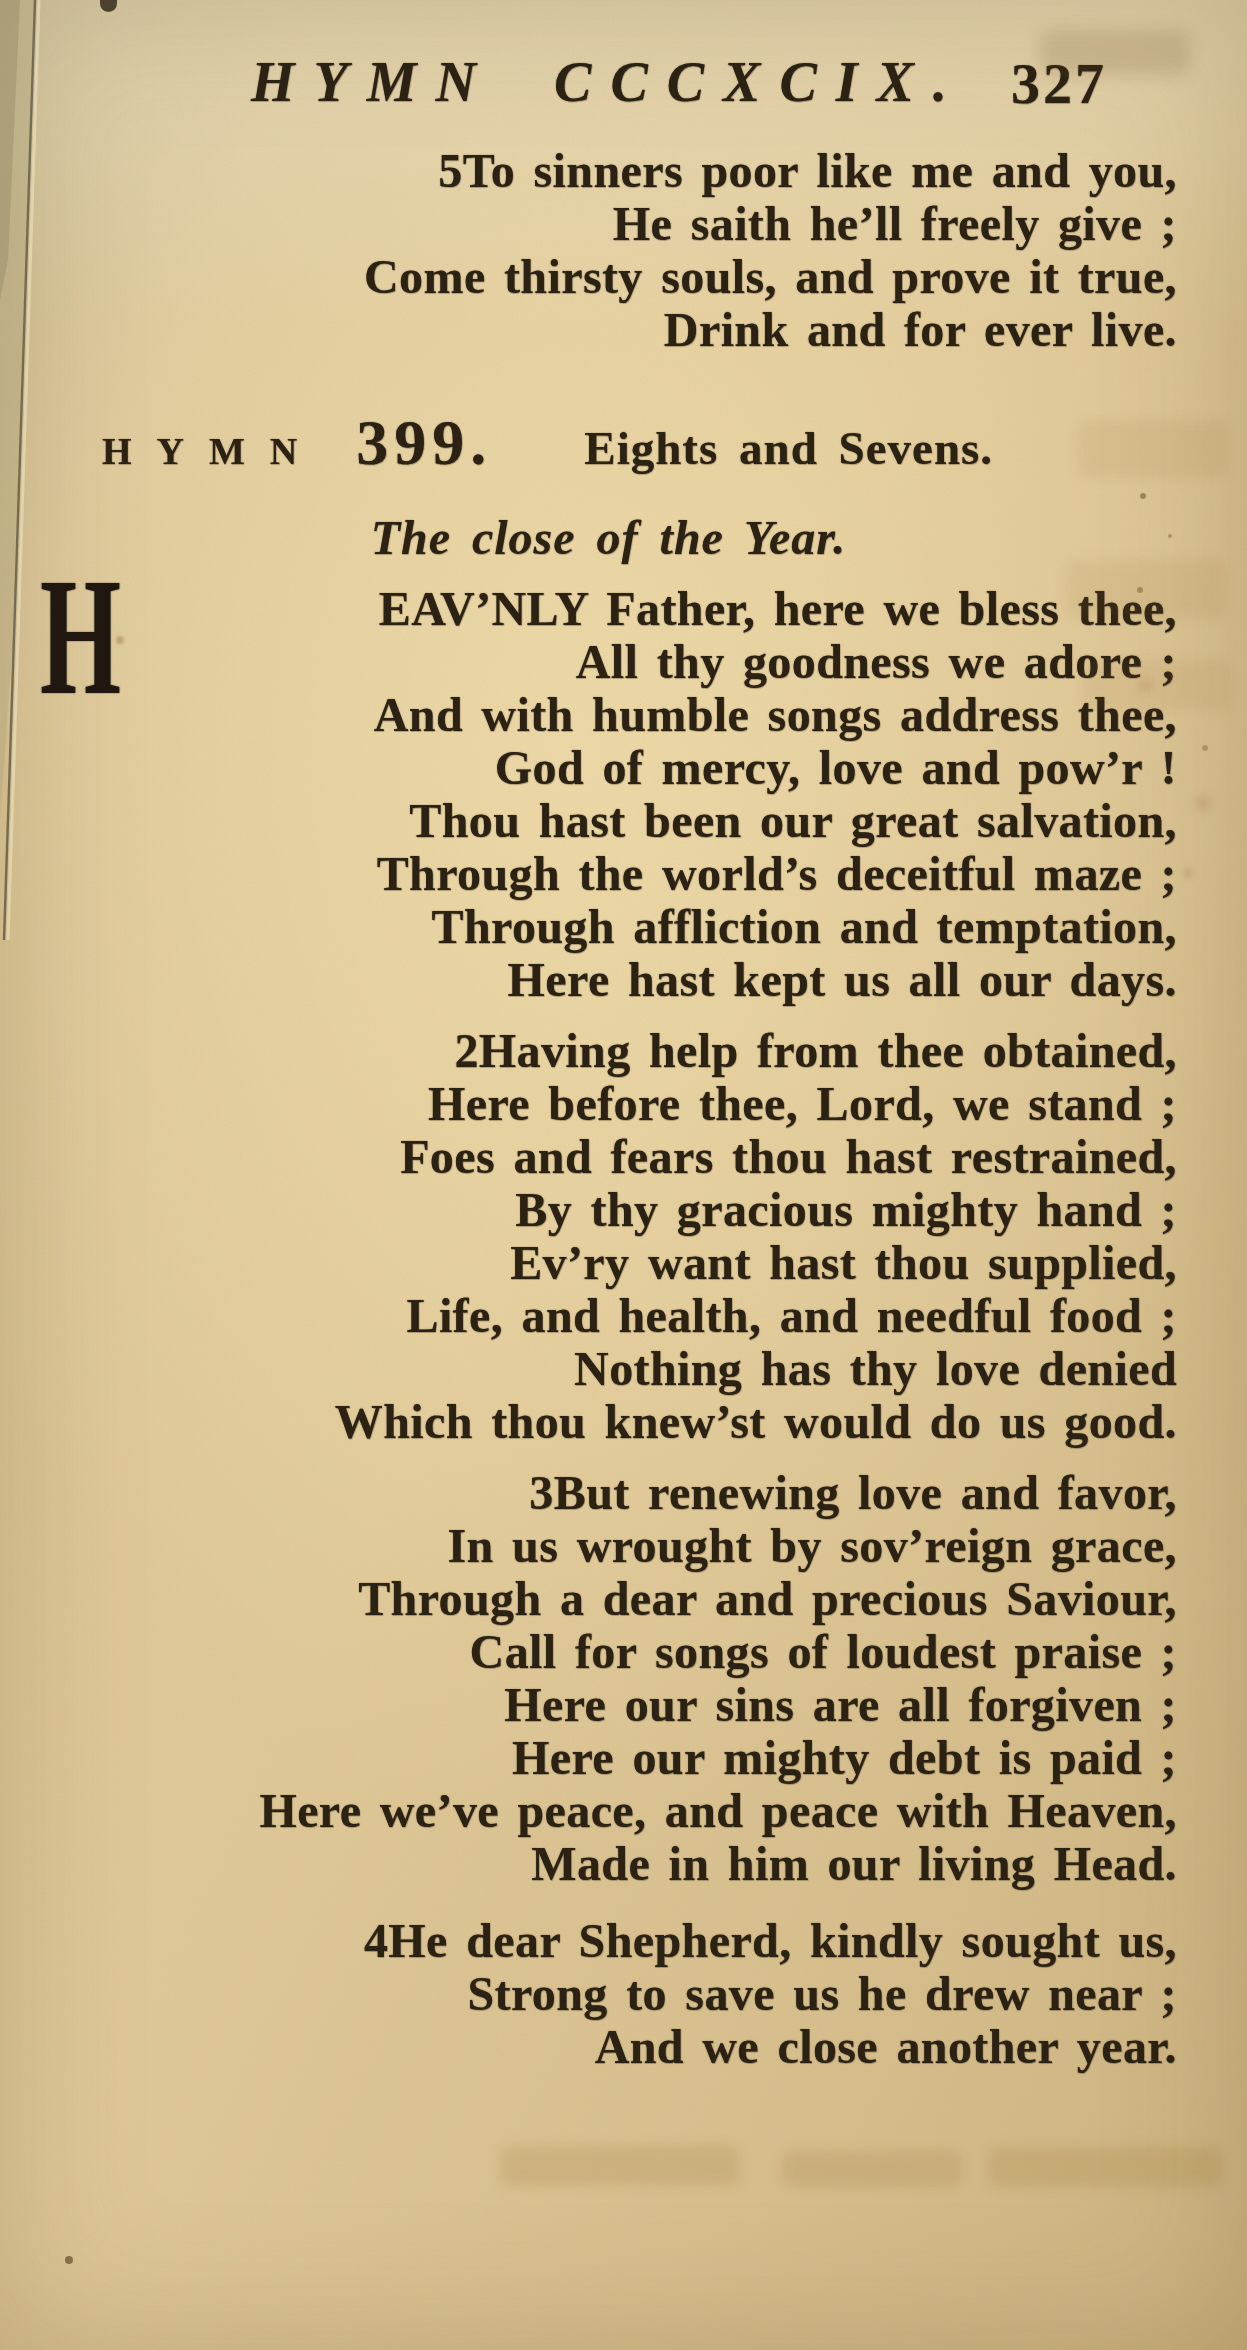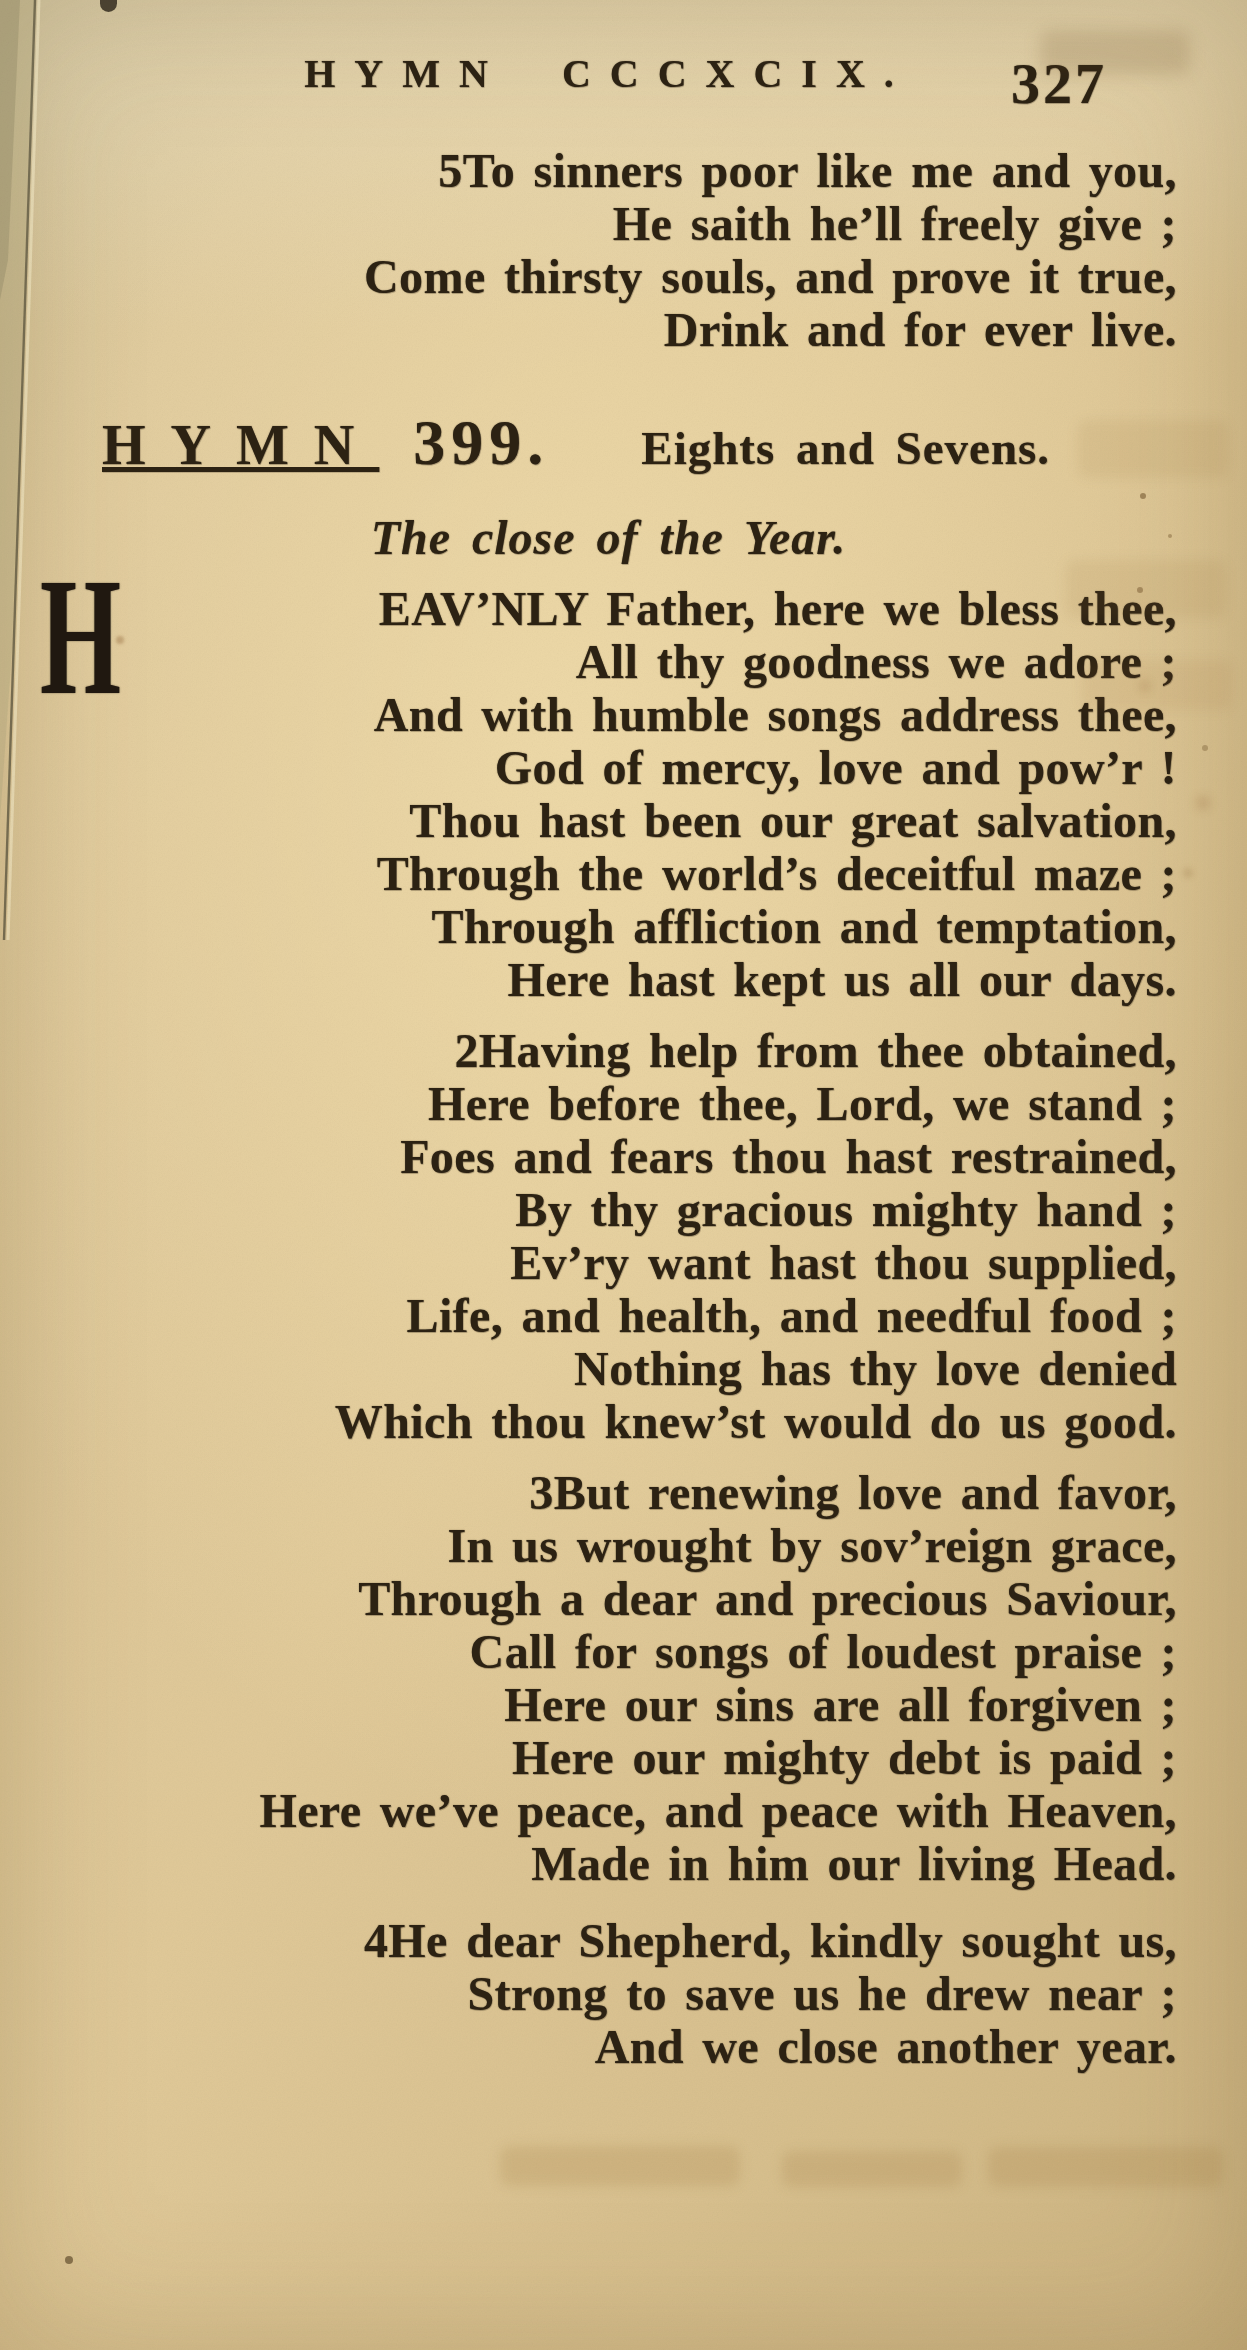--- a/index.html
+++ b/index.html
@@ -12,36 +12,36 @@
       radial-gradient(ellipse 980px 1500px at 46% 32%, rgba(240,220,170,.85) 0%, rgba(240,220,170,0) 72%),
       linear-gradient(115deg,#cfc096 0%, #ddc89b 14%, #e0c998 46%, #d8c08e 74%, #cdb481 100%);
     background-color:#d9c292;
     box-shadow:inset 0 0 140px rgba(116,88,42,.28);
   }
   .text-block{position:absolute; inset:0; padding:0 70px 0 40px;}
   .ink{ text-shadow:0 0 1.3px rgba(44,32,16,.60), 0.6px 0.9px 0 rgba(44,32,16,.22); }
 
   
   .hdr{position:relative; margin-top:50px; height:62px;}
-  .running-title{ text-align:center; font-size:40px; letter-spacing:19px; word-spacing:26px; }
+  .running-title{ text-align:center; font-size:56px; letter-spacing:19px; word-spacing:26px;font-style:italic; }
   .page-num{ position:absolute; right:70px; top:0; font-size:58px; letter-spacing:3px; }
 
   
   .line{ line-height:53px; font-size:48px; letter-spacing:.4px; word-spacing:6px; white-space:nowrap;text-align:right; }
   .line.indent{ padding-left:70px; }
   .line.indent-sm{ padding-left:32px; }
   .vnum{ display:inline-block; width:64px; }
 
   .stanza5{ margin-top:32px; margin-left:-26px; }
   .stanza5 .vnum{ width:78px; }
   .stanza5 .line.indent{ padding-left:104px; }
 
   
   .hymn-heading{ margin-top:50px; display:flex; align-items:baseline; padding-left:62px; height:74px; }
-  .h-label{ font-size:56px; letter-spacing:25px;text-decoration:underline; }
+  .h-label{ font-size:38px; letter-spacing:25px; }
   .h-num{ font-size:64px; letter-spacing:6px; margin-left:34px; }
   .h-meter{ font-size:47px; letter-spacing:1px; word-spacing:8px; margin-left:92px; }
 
   .subtitle{ margin-top:30px; height:56px; text-align:center; font-style:italic; font-size:48px; letter-spacing:1px; word-spacing:8px; }
 
   .verse{ margin-top:18px; }
   .verse1{ margin-top:16px; }
   .verse4{ margin-top:24px; }
   .dropcap{
     float:left; width:78px; height:104px; margin:2px 14px 0 0;

